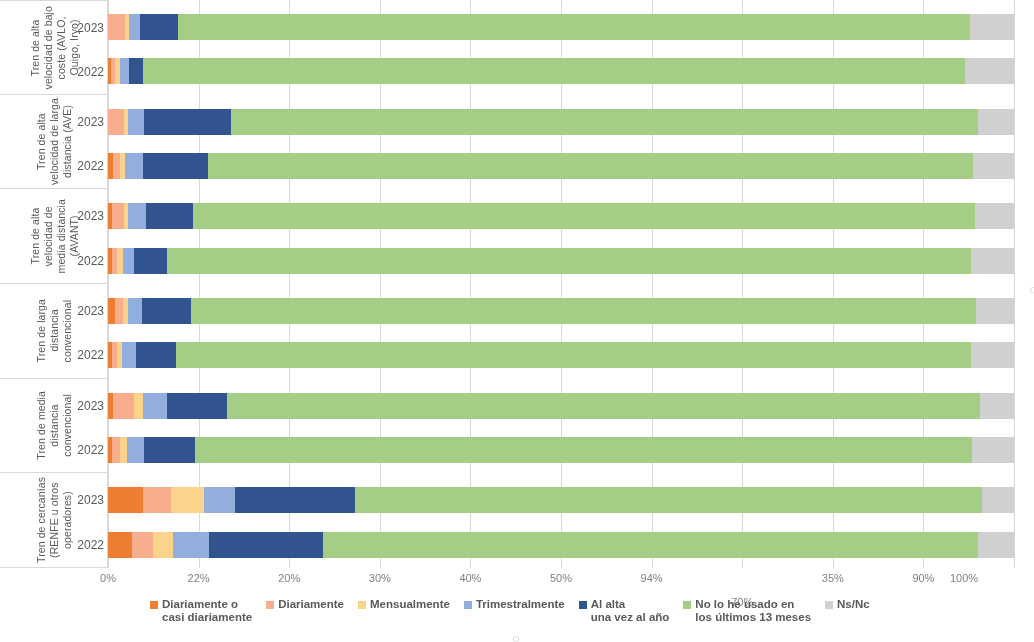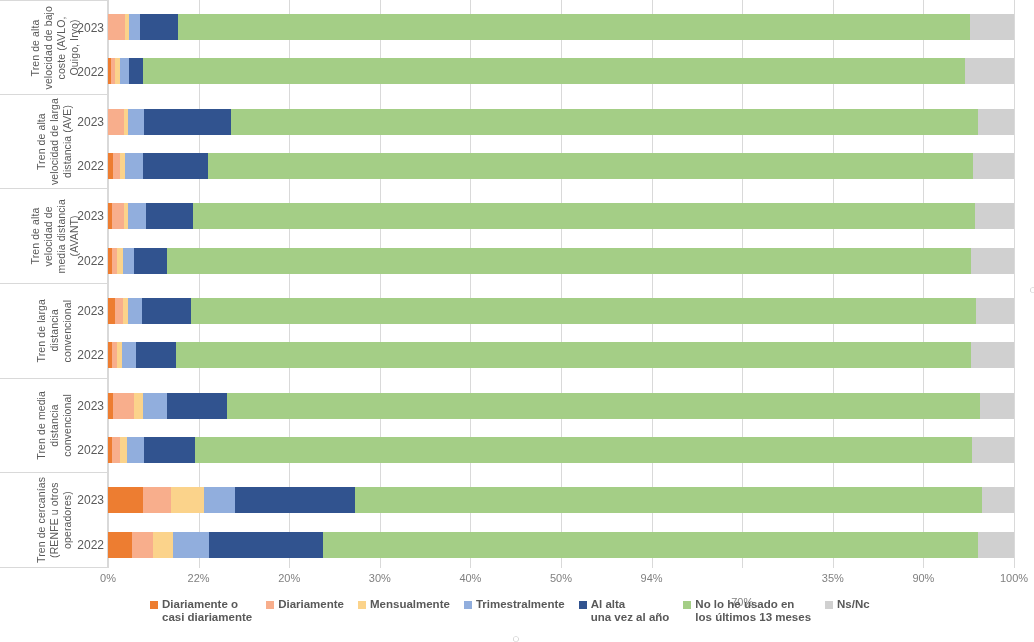--- a/index.html
+++ b/index.html
@@ -296,21 +296,21 @@
       <span class="x-tick" style="left: 0px;">0%</span>
       <span class="x-tick" style="left: 90.6px;">22%</span>
       <span class="x-tick" style="left: 181.2px;">20%</span>
       <span class="x-tick" style="left: 271.8px;">30%</span>
       <span class="x-tick" style="left: 362.4px;">40%</span>
       <span class="x-tick" style="left: 453px;">50%</span>
       <span class="x-tick" style="left: 543.6px;">94%</span>
       <span class="x-tick" style="left: 634.2px; margin-top: 24px;">70%</span>
       <span class="x-tick" style="left: 724.8px;">35%</span>
       <span class="x-tick" style="left: 815.4px;">90%</span>
-      <span class="x-tick" style="left: 906px;">100%</span>
+      <span class="x-tick" style="left: 856px;">100%</span>
     </div>
 
   <div class="legend" id="legend">
       <div class="legend-item">
         <span class="legend-swatch" style="background: rgb(237, 125, 49);"></span>
         <span class="legend-text">Diariamente o
 casi diariamente</span>
       </div>
       <div class="legend-item">
         <span class="legend-swatch" style="background: rgb(248, 174, 140);"></span>

